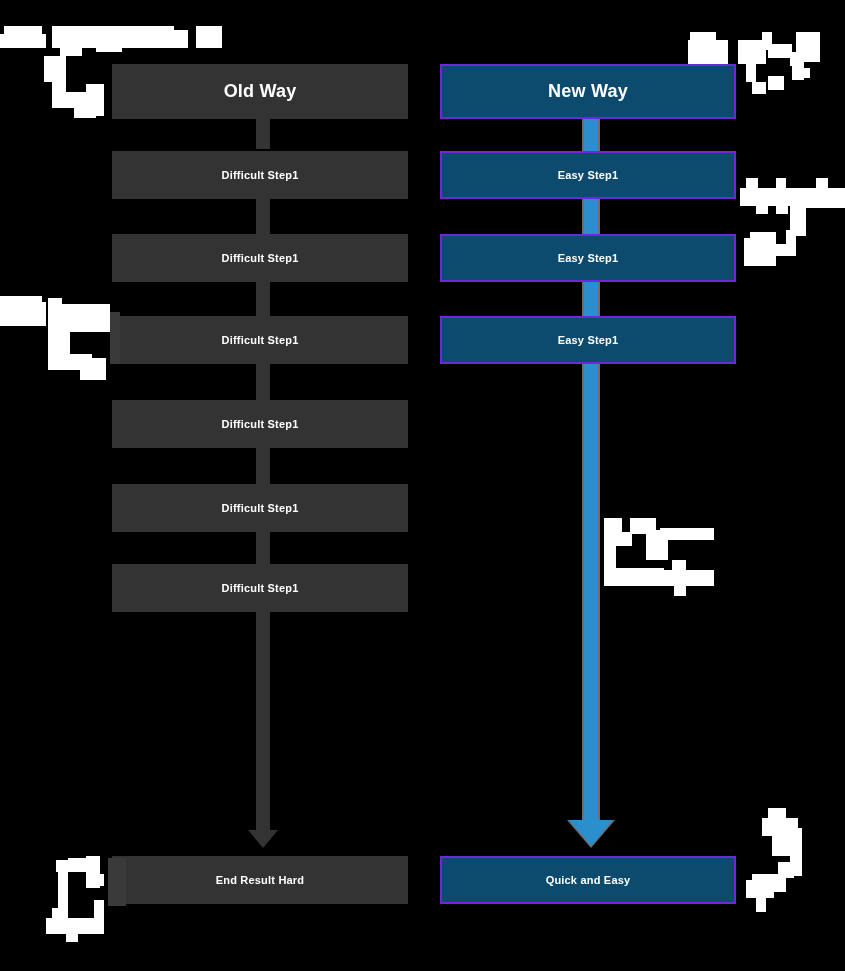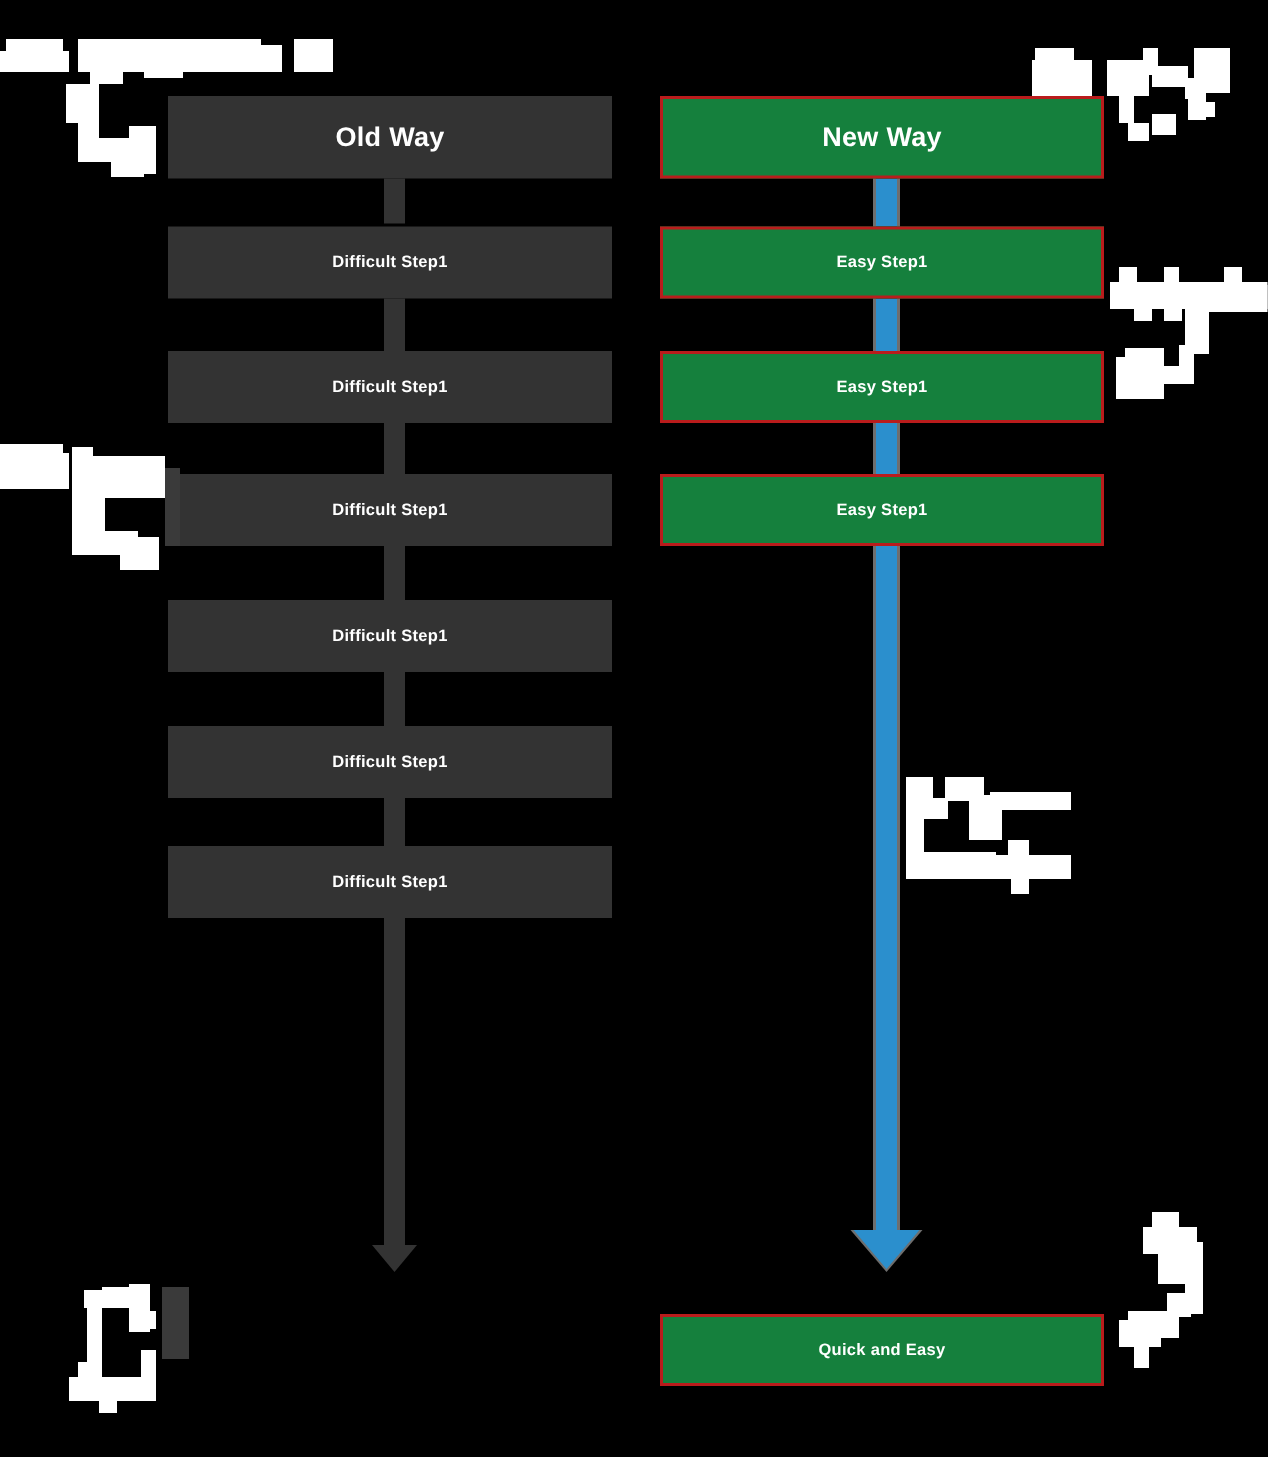--- a/index.html
+++ b/index.html
@@ -17,21 +17,21 @@
   
   .node{
     position:absolute;left:12px;width:296px;
     display:flex;align-items:center;justify-content:center;
     box-sizing:border-box;
     color:#fff;font-weight:bold;font-size:11px;letter-spacing:.2px;
     text-align:center;line-height:1.1;
     z-index:4;
   }
   .node.dark{background:#333333;}
-  .node.blue{background:#15803d;border:2px solid #b91c1c;}
+  .node.blue{background:#0c4a6e;border:2px solid #6d28d9;}
 
   
   .node.header{height:55px;font-size:18px;}
   .node.step{height:48px;}
   .node.footer{height:48px;}
 
   
   .conn{position:absolute;z-index:2;}
   .conn.dark{background:#333333;}
   .conn.blue{background:#2b8fcd;border-left:2px solid #6e6e6e;border-right:2px solid #6e6e6e;box-sizing:border-box;}
@@ -95,20 +95,21 @@
 
     <div class="node dark step" style="top:484px;">Difficult Step1</div>
 
     <div class="conn dark stub" style="top:532px;height:32px;"></div>
 
     <div class="node dark step" style="top:564px;">Difficult Step1</div>
 
     <div class="conn dark trunk" style="top:612px;height:222px;"></div>
     <div class="arrow-dark" style="top:830px;"></div>
 
+    <div class="node dark footer" style="top:856px;">End Result Hard</div>
   </div>
 
   <div class="column" id="col-right">
 
     <div class="node blue header" style="top:64px;">New Way</div>
 
     <div class="conn blue stub" style="top:119px;height:32px;"></div>
 
     <div class="node blue step" style="top:151px;">Easy Step1</div>
 
@@ -117,21 +118,21 @@
     <div class="node blue step" style="top:234px;">Easy Step1</div>
 
     <div class="conn blue stub" style="top:282px;height:34px;"></div>
 
     <div class="node blue step" style="top:316px;">Easy Step1</div>
 
     <div class="conn blue trunk" style="top:364px;height:460px;"></div>
     <div class="arrow-blue-outline" style="top:820px;"></div>
     <div class="arrow-blue" style="top:820px;"></div>
 
-    <div class="node blue footer" style="top:876px;">Quick and Easy</div>
+    <div class="node blue footer" style="top:856px;">Quick and Easy</div>
   </div>
 
   <div>
     <div class="glitch" style="left:4px;  top:26px; width:38px; height:22px;"></div>
     <div class="glitch" style="left:0px;  top:34px; width:46px; height:14px;"></div>
     <div class="glitch" style="left:52px; top:26px; width:86px; height:22px;"></div>
     <div class="glitch" style="left:60px; top:42px; width:22px; height:14px;"></div>
     <div class="glitch" style="left:96px; top:42px; width:26px; height:10px;"></div>
     <div class="glitch" style="left:134px;top:28px; width:4px;  height:20px;"></div>
     <div class="glitch" style="left:138px;top:34px; width:30px; height:14px;"></div>

